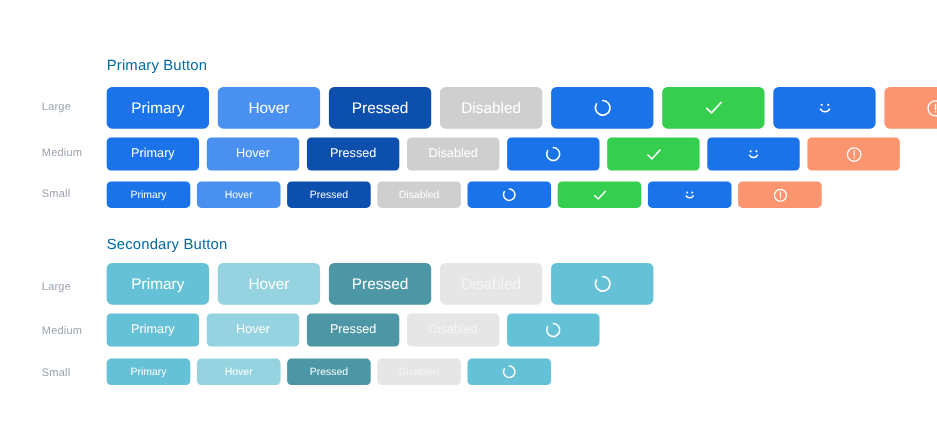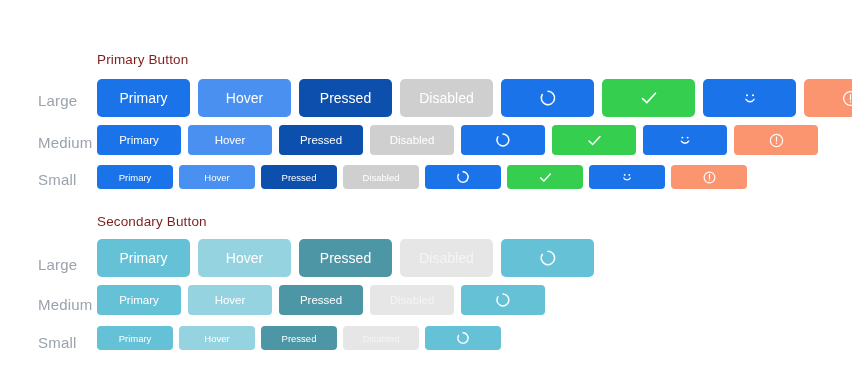--- a/index.html
+++ b/index.html
@@ -20,32 +20,32 @@
     position: relative;
     width: 852px;
     height: 385px;
   }
 
   
   .section-title {
     position: absolute;
     left: 97px;
     font-size: 13.5px;
-    color: #7f1d1d;
+    color: #0369a1;
     letter-spacing: 0.15px;
     white-space: nowrap;
   }
   .section-title.primary-title  { top: 52px; }
   .section-title.secondary-title{ top: 214px; text-align: center; }
 
   
   .size-label {
     position: absolute;
     left: 38px;
-    font-size: 15px;
+    font-size: 10px;
     color: #9aa3ad;
     letter-spacing: 0.2px;
     white-space: nowrap;
   }
 
   
   .btn-row {
     position: absolute;
     left: 97px;
     display: flex;

